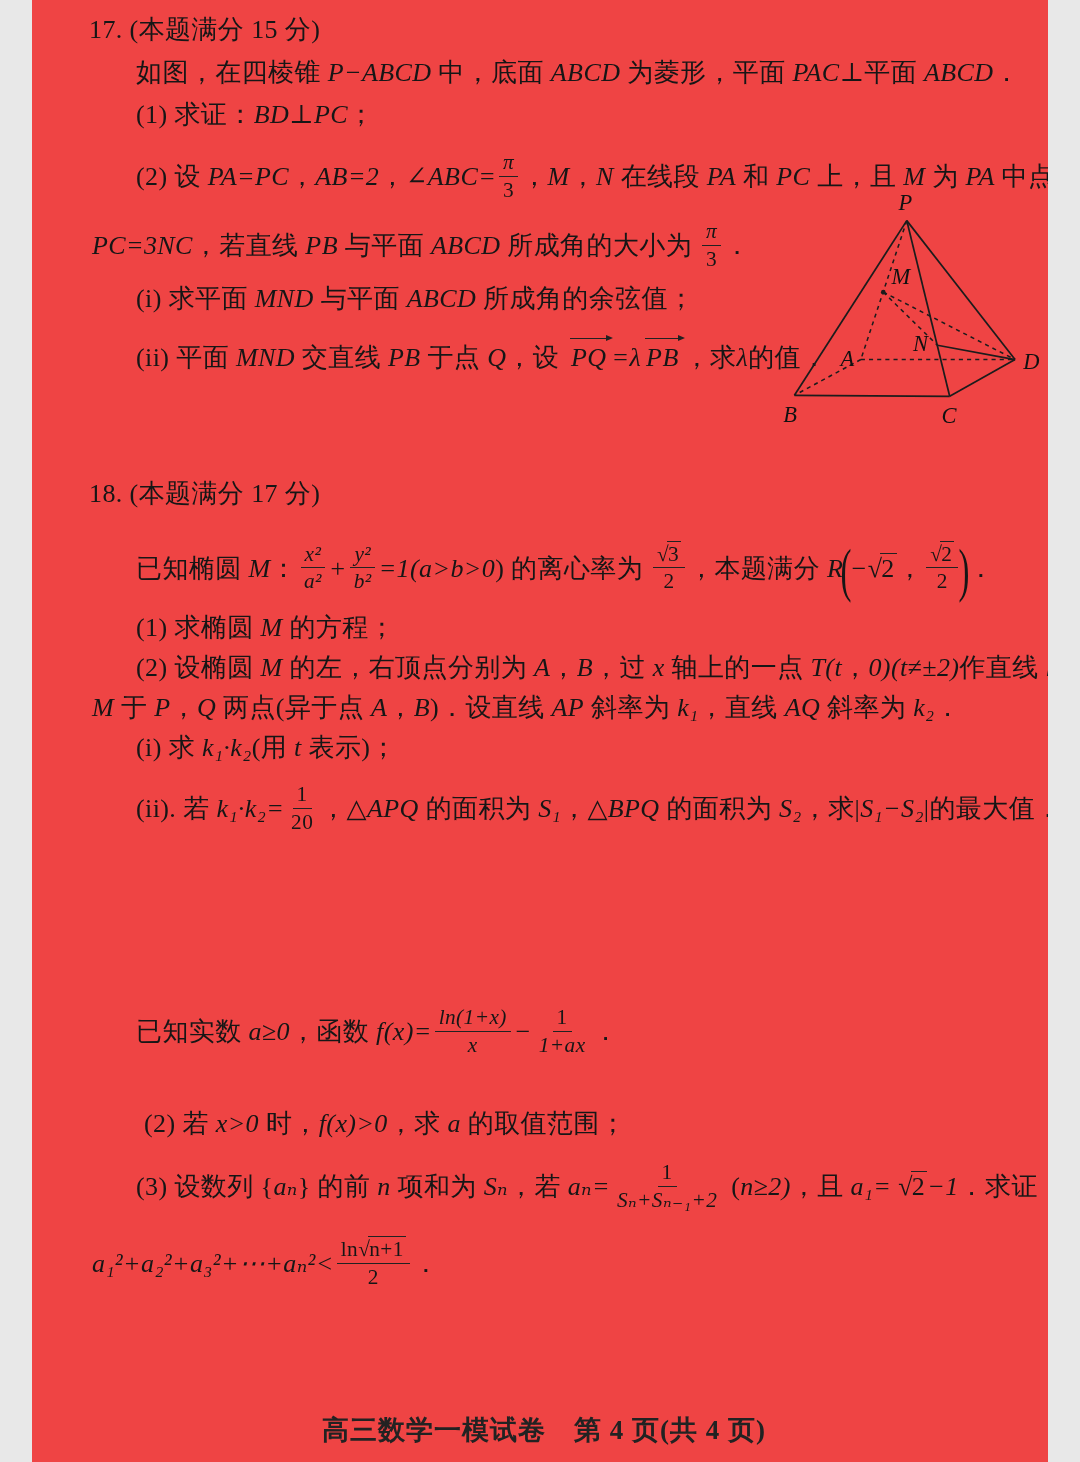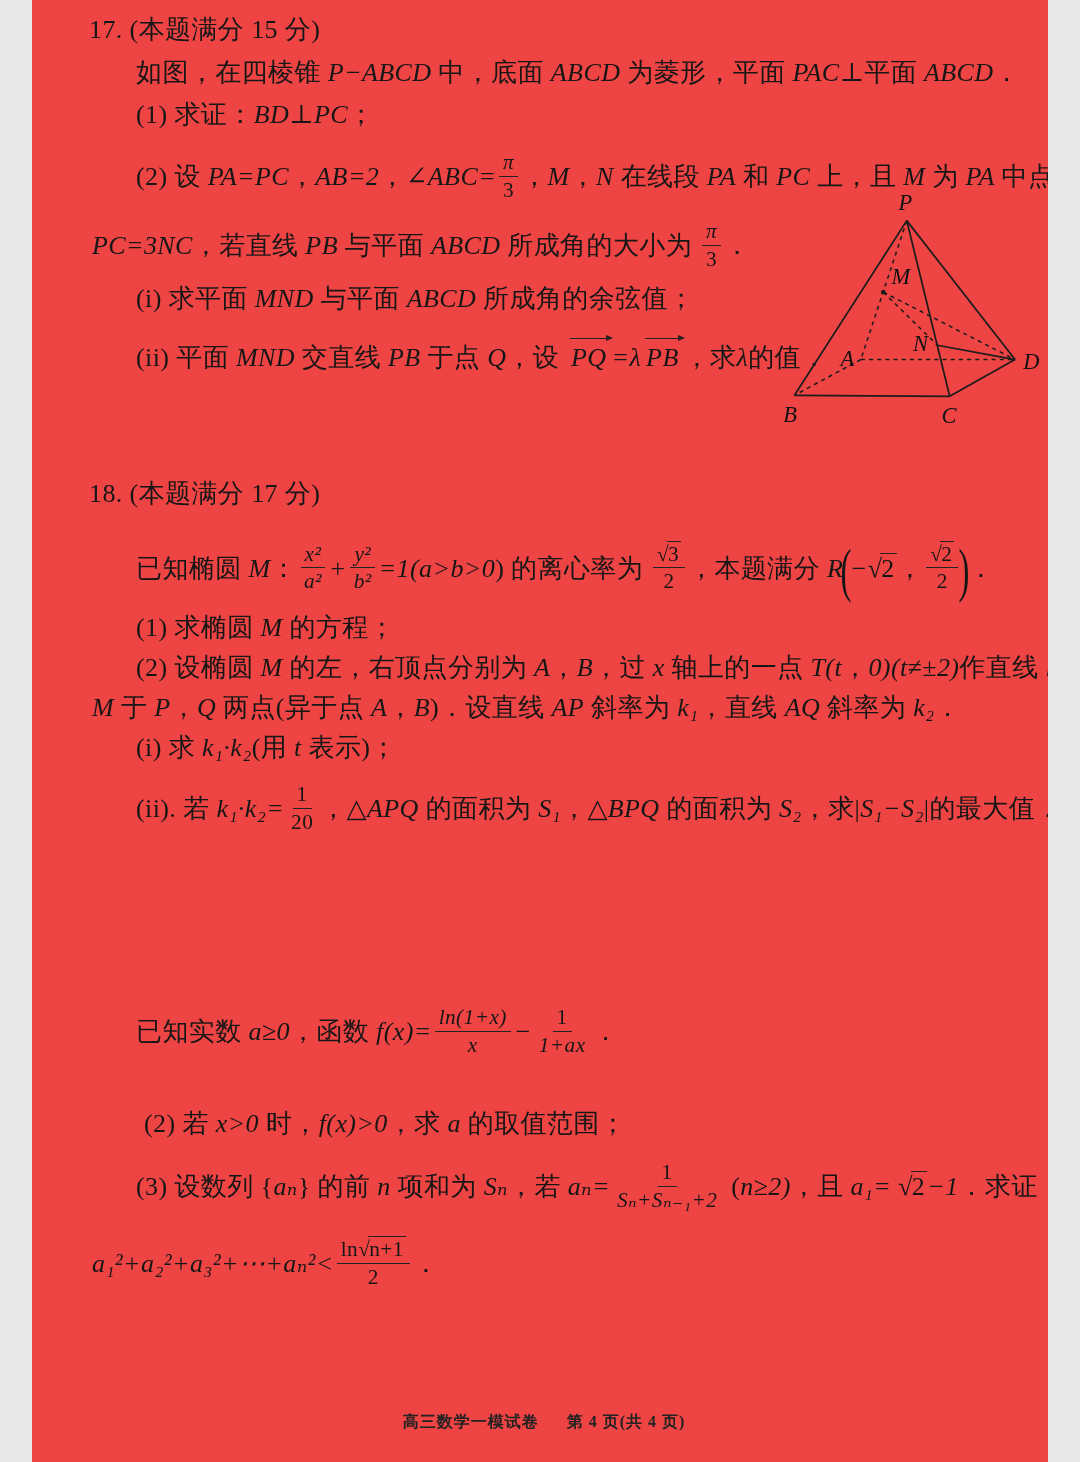--- a/index.html
+++ b/index.html
@@ -17,21 +17,21 @@
   .frac .den{padding:1px 4px 0;display:inline-block;}
   .rt{font-style:normal;}
   .rtb{border-top:1.6px solid #222;margin-left:-2px;padding:0 2px 0 1px;}
   .rtb.up{font-style:normal;}
   .vec{font-style:italic;position:relative;display:inline-block;margin:12px 3px;padding:0 2px;}
   .vec::before{content:"";position:absolute;left:1px;right:3px;top:-4px;border-top:1.5px solid #222;}
   .vec::after{content:"";position:absolute;right:-4px;top:-7.5px;width:0;height:0;
               border-left:7px solid #222;border-top:3.5px solid transparent;border-bottom:3.5px solid transparent;}
   .bp{display:inline-block;transform:scaleX(.55);font-size:2.3em;font-weight:300;
       vertical-align:middle;line-height:1;margin:0 -7px;font-style:normal;transform-origin:center;}
-  .footer{position:absolute;left:8px;right:0;top:1412px;text-align:center;font-size:16px;
+  .footer{position:absolute;left:8px;right:0;top:1412px;text-align:center;font-size:27px;
           font-weight:bold;letter-spacing:1px;color:#222;}
   .footer span{margin:0 14px;}
   svg text{font-family:"Liberation Serif","DejaVu Serif",serif;font-style:italic;font-size:22px;fill:#111;}
 </style>
 </head>
 <body>
 
 <div class="page">
 
   <div class="line" style="left:57px;top:14px;"><span class="cn">17. (本题满分 15 分)</span></div>

